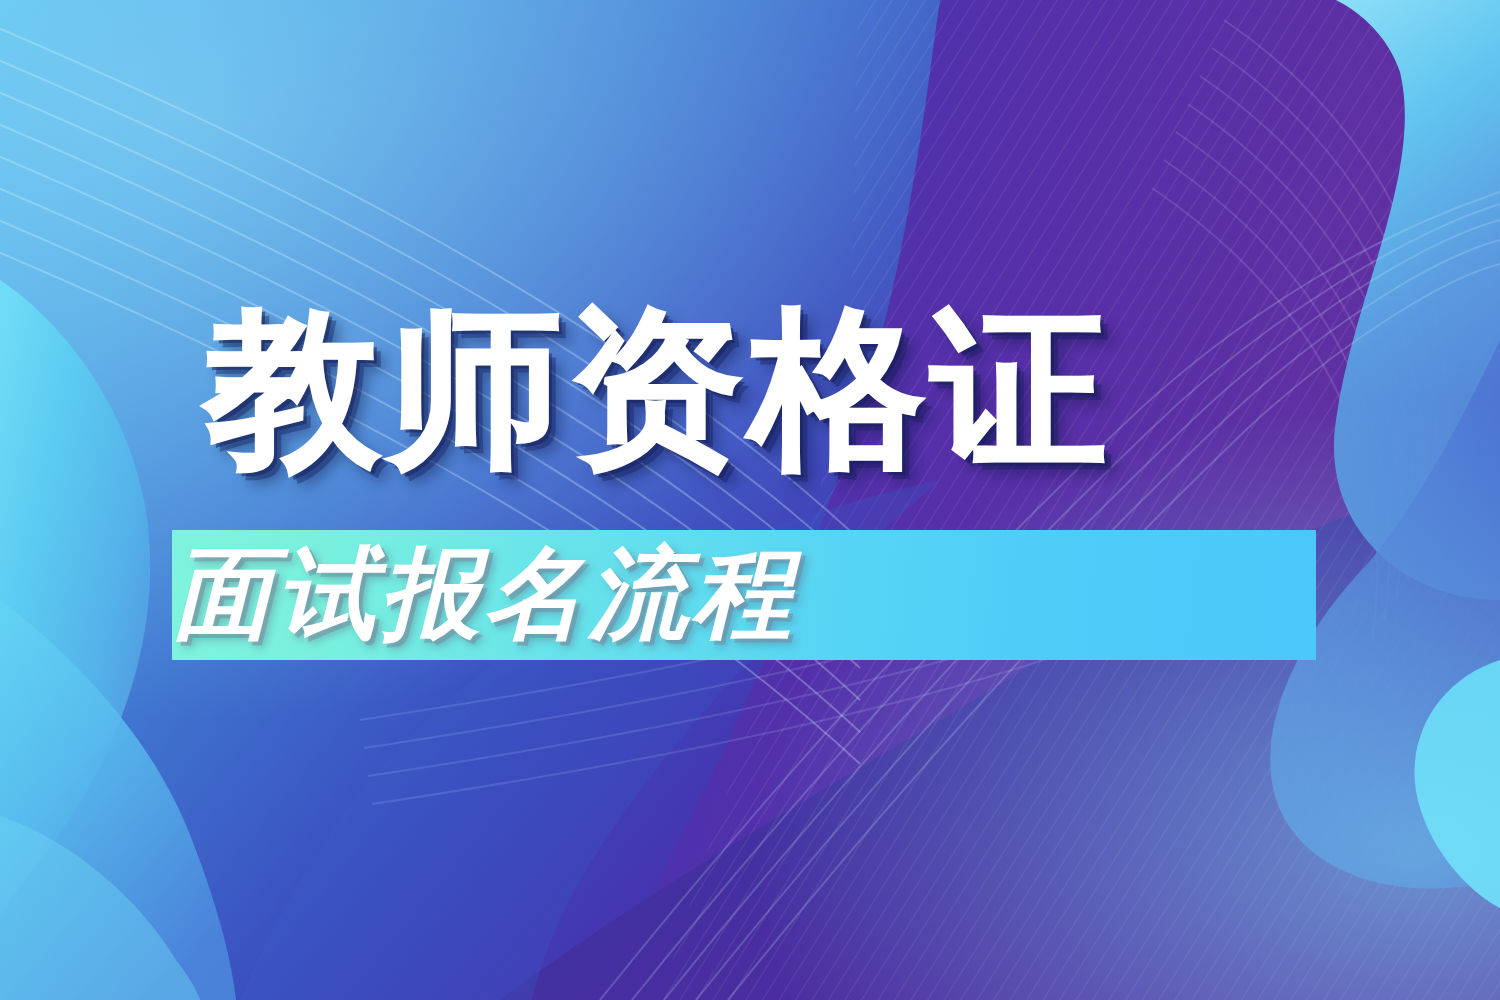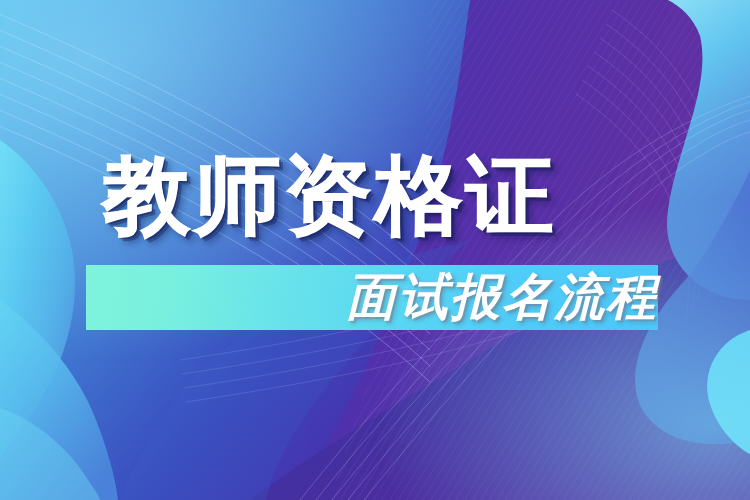--- a/index.html
+++ b/index.html
@@ -60,21 +60,21 @@
     height: 65px;
     background: linear-gradient(96deg,
         #7ff3dc 0%,
         #79f0de 14%,
         #68e3ea 34%,
         #59d6f3 55%,
         #4fcdf8 74%,
         #4bc7f9 100%);
     display: flex;
     align-items: center;
-    justify-content: flex-end;
+    justify-content: flex-start;
   }
   .sub-title {
     font-family: "DejaVu Sans", "Liberation Sans", sans-serif;
     font-weight: bold;
     font-style: italic;
     font-size: 50px;
     line-height: 1;
     letter-spacing: 2px;
     color: #ffffff;
     text-shadow:

